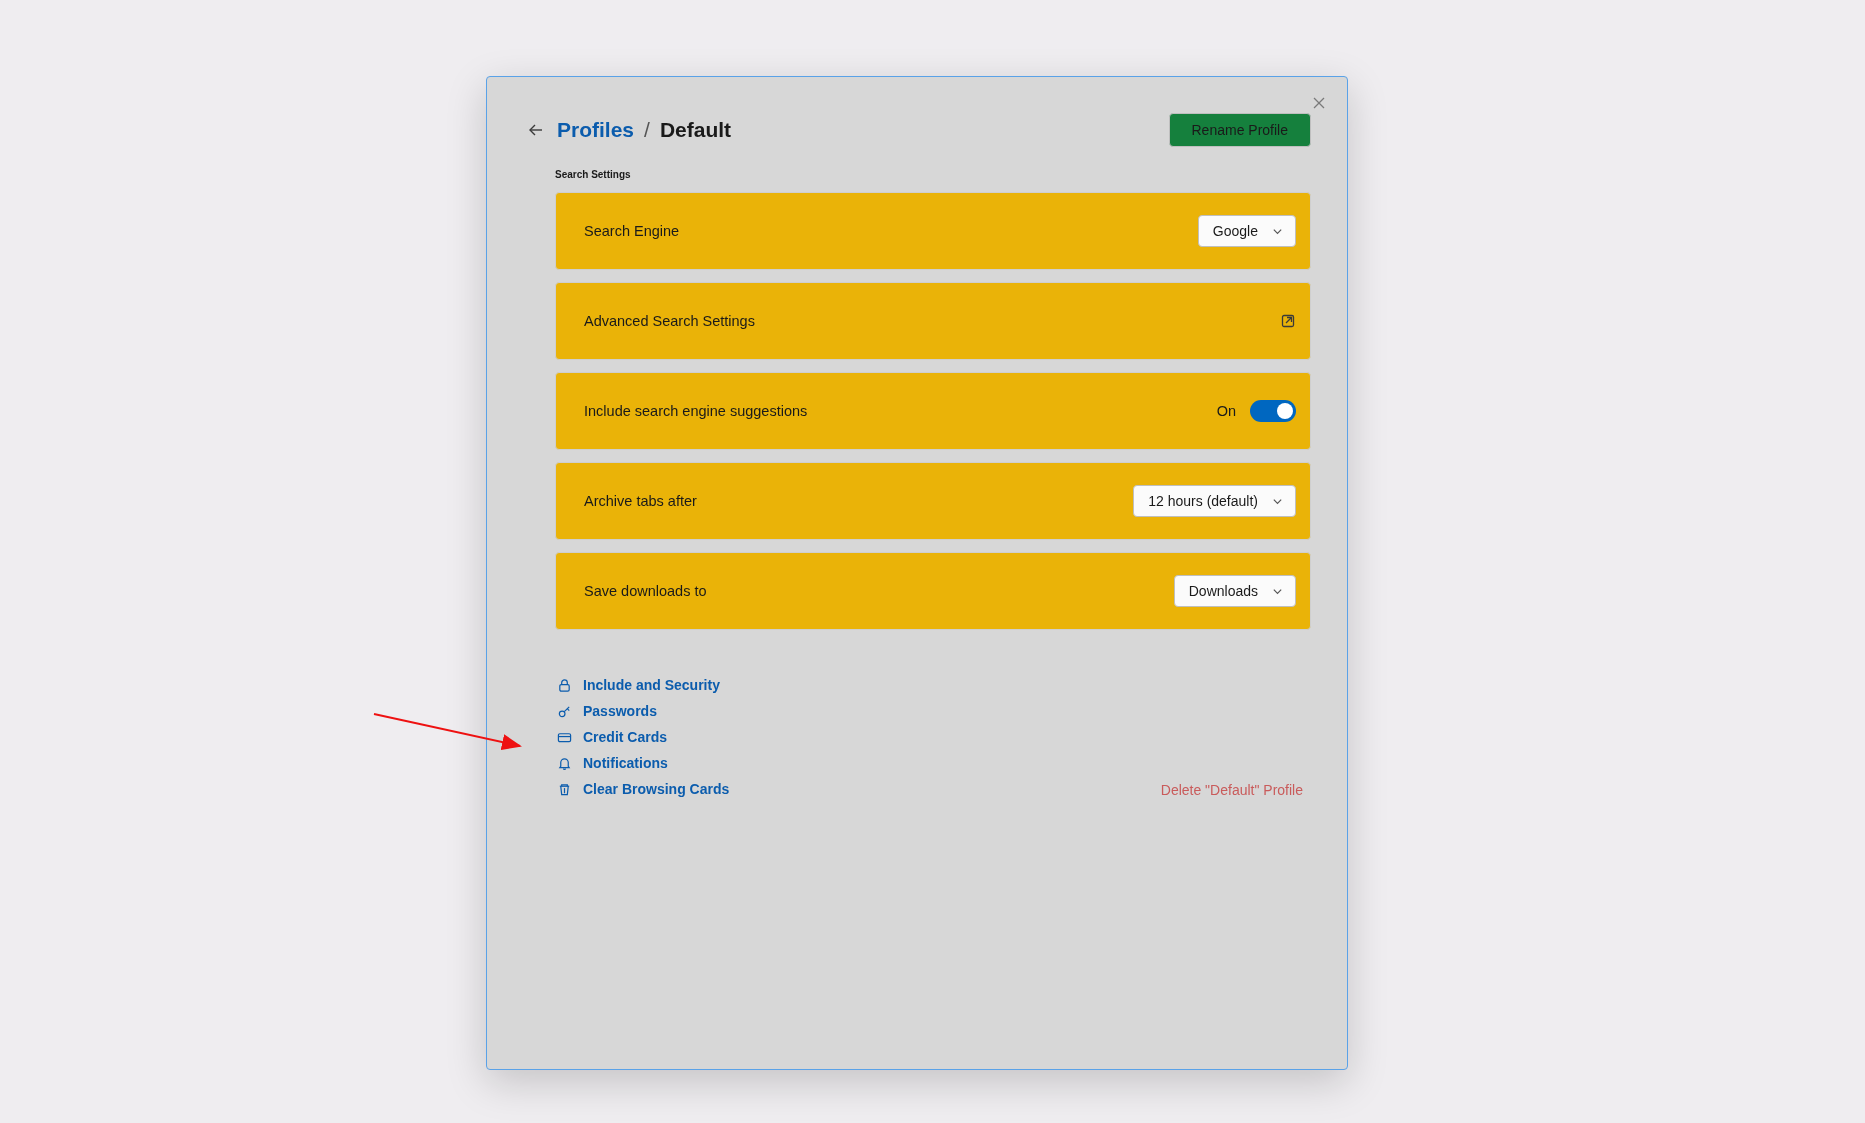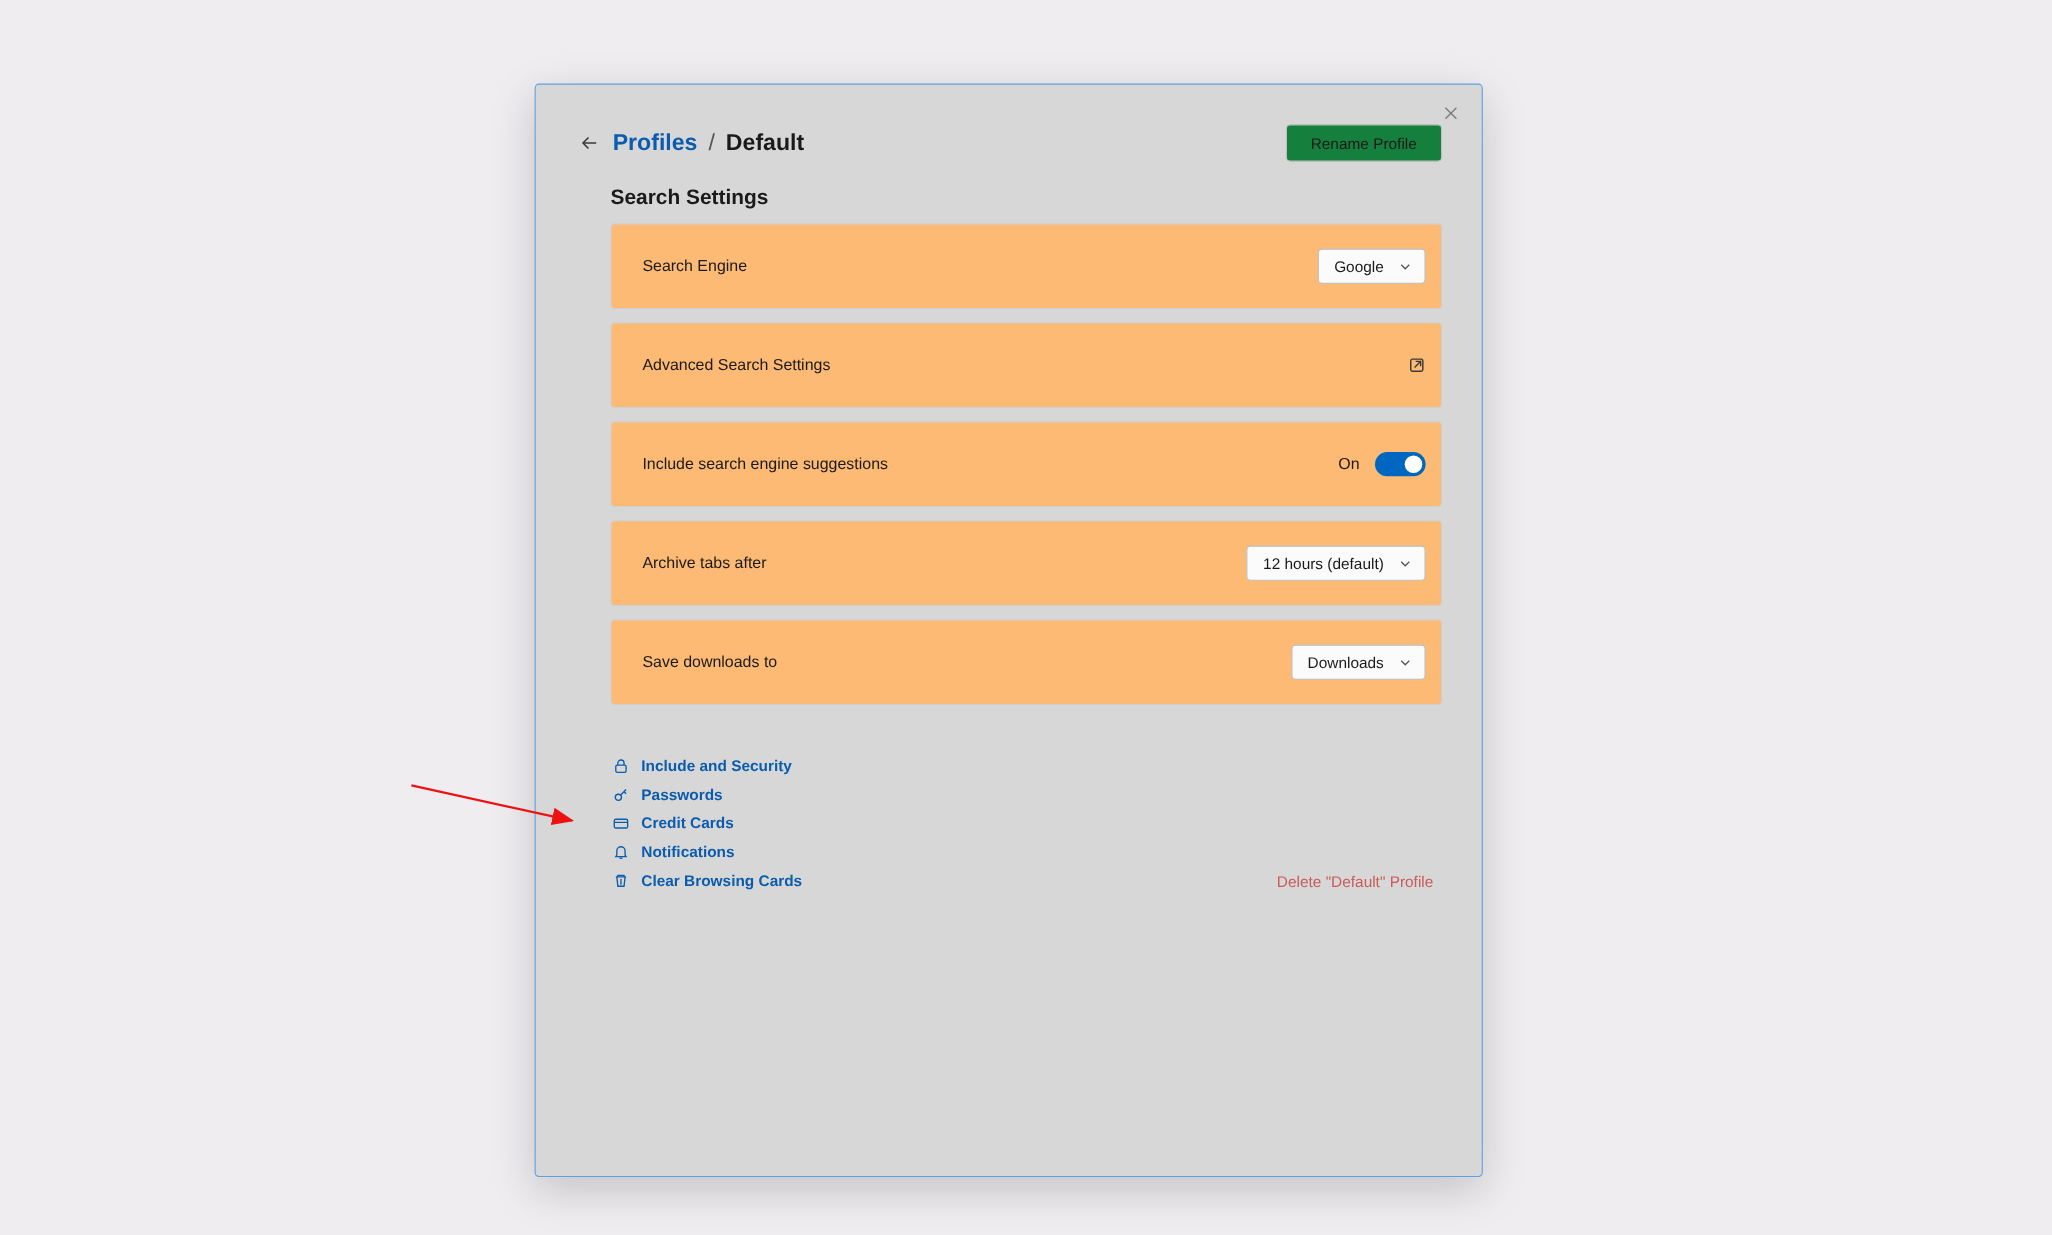--- a/index.html
+++ b/index.html
@@ -76,27 +76,27 @@
   .rename-btn {
     background: #15803d;
     border: 1px solid #bfbfbf;
     border-radius: 4px;
     padding: 8px 22px;
     font-size: 14px;
     cursor: pointer;
     color: #1a1a1a;
   }
   .section-title {
-    font-size: 19px;
+    font-size: 10px;
     font-weight: 600;
     margin: 18px 0 12px 32px;
     color: #1a1a1a;
   }
   .card {
-    background: #fdba74;
+    background: #eab308;
     border: 1px solid #cfcfcf;
     border-radius: 4px;
     margin: 0 0 12px 32px;
     display: flex;
     align-items: center;
     justify-content: space-between;
     padding: 0 14px 0 28px;
     min-height: 78px;
   }
   .card-label {

